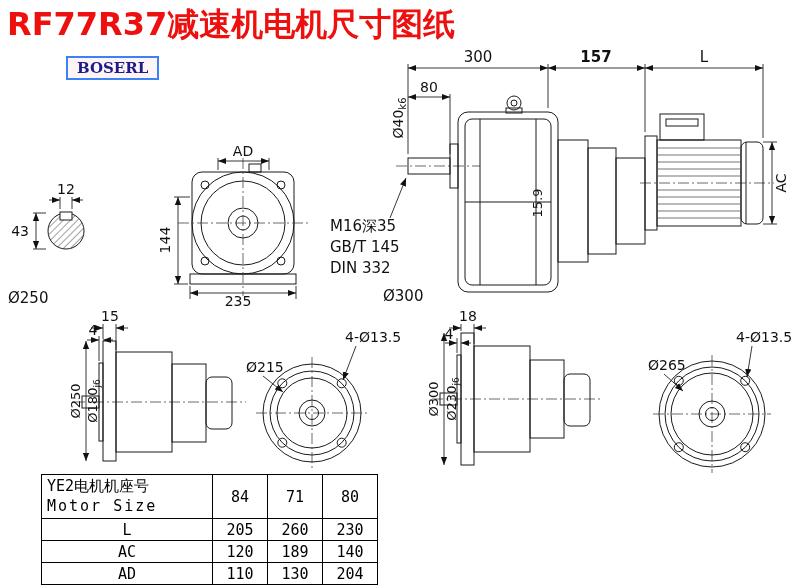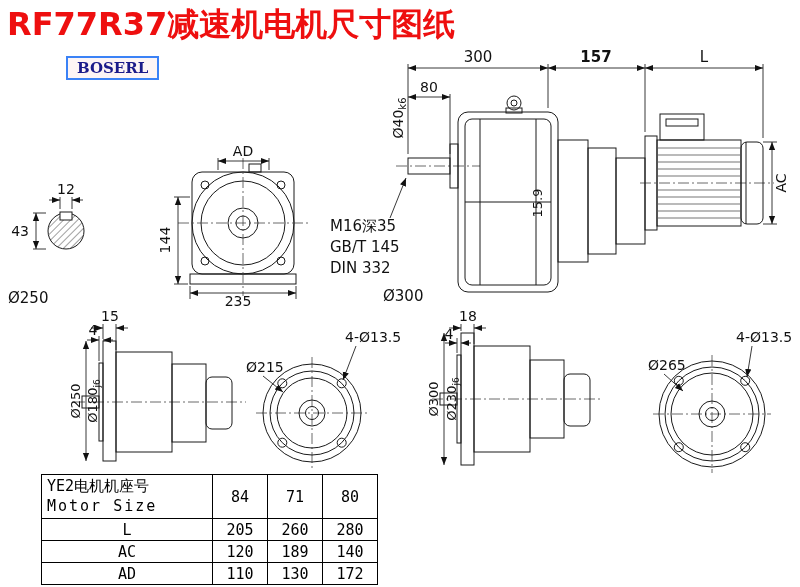--- a/index.html
+++ b/index.html
@@ -203,30 +203,30 @@
           <div class="en">Motor Size</div>
         </td>
         <td class="w1">84</td>
         <td class="w1">71</td>
         <td class="w1">80</td>
       </tr>
       <tr class="r">
         <td>L</td>
         <td>205</td>
         <td>260</td>
-        <td>280</td>
+        <td>230</td>
       </tr>
       <tr class="r">
         <td>AC</td>
         <td>120</td>
         <td>189</td>
         <td>140</td>
       </tr>
       <tr class="r">
         <td>AD</td>
         <td>110</td>
         <td>130</td>
-        <td>172</td>
+        <td>204</td>
       </tr>
     </tbody>
   </table>
 
 </div>
 
 </body></html>

